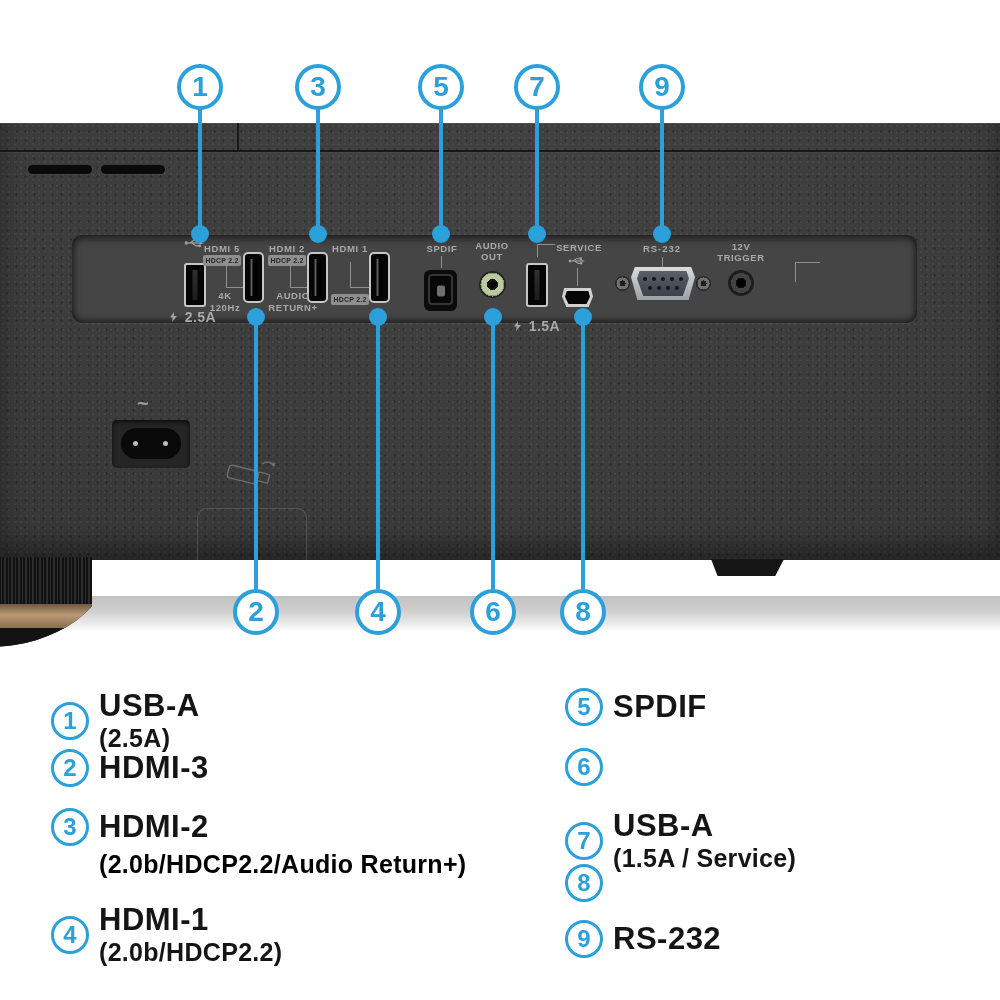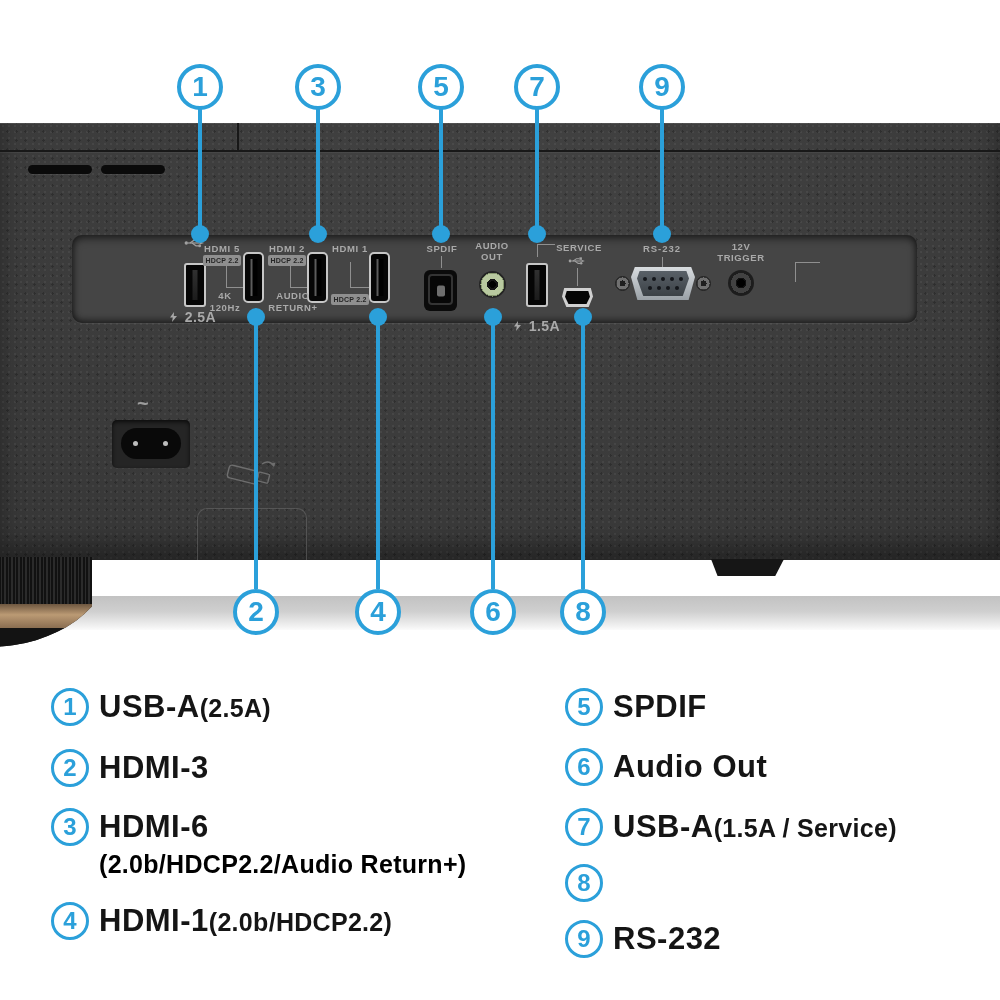--- a/index.html
+++ b/index.html
@@ -76,21 +76,21 @@
   .foot-right { position:absolute; z-index:2; left:711px; top:559px; width:73px; height:17px; background:#161616; clip-path:polygon(0 0,100% 0,88% 100%,9% 100%); }
   
   .co-circle { position:absolute; z-index:7; width:46px; height:46px; border:4px solid #2ba0da; border-radius:50%;
     background:#fff; color:#2ba0da; font-size:28px; font-weight:700; display:flex; align-items:center; justify-content:center; }
   .co-line { position:absolute; z-index:5; width:4px; background:#2ba0da; }
   .co-dot { position:absolute; z-index:6; width:18px; height:18px; border-radius:50%; background:#2ba0da; }
   
   .legend-item { position:absolute; display:flex; align-items:center; gap:10px; }
   .lnum { flex:0 0 auto; width:38px; height:38px; border:3px solid #2ba0da; border-radius:50%;
     color:#2ba0da; font-size:24px; font-weight:700; display:flex; align-items:center; justify-content:center; }
-  .ltext { display:flex; align-items:baseline; color:#151515; font-size:31px; font-weight:700; letter-spacing:.5px; white-space:pre; }
+  .ltext { display:flex; align-items:baseline; color:#151515; font-size:31px; font-weight:700; letter-spacing:.5px; white-space:pre;flex-direction:column; }
   .ldetail { font-size:25px; font-weight:600; letter-spacing:.3px; }
   .legend-line2 { position:absolute; color:#000000; font-size:25px; font-weight:600; letter-spacing:.3px; white-space:pre; }
   svg { display:block; }
 </style>
 </head>
 <body>
 
 <div class="stage">
 
   <div class="shadow-band"></div>
@@ -306,41 +306,40 @@
   <div class="legend-item" style="left:51px; top:749px;">
     <div class="lnum">
         <span>2</span>
       </div>
     <div class="ltext"><span>HDMI-3</span></div>
   </div>
   <div class="legend-item" style="left:51px; top:808px;">
     <div class="lnum">
         <span>3</span>
       </div>
-    <div class="ltext"><span>HDMI-6</span></div>
+    <div class="ltext"><span>HDMI-2</span></div>
   </div>
   <div class="legend-line2" style="left:99px; top:850px;">(2.0b/HDCP2.2/Audio Return+)</div>
   <div class="legend-item" style="left:51px; top:902px;">
     <div class="lnum">
         <span>4</span>
       </div>
     <div class="ltext"><span>HDMI-1</span><span class="ldetail">(2.0b/HDCP2.2)</span></div>
   </div>
 
   <div class="legend-item" style="left:565px; top:688px;">
     <div class="lnum">
         <span>5</span>
       </div>
     <div class="ltext"><span>SPDIF</span></div>
   </div>
   <div class="legend-item" style="left:565px; top:748px;">
     <div class="lnum">
         <span>6</span>
       </div>
-    <div class="ltext"><span>Audio Out</span></div>
   </div>
   <div class="legend-item" style="left:565px; top:808px;">
     <div class="lnum">
         <span>7</span>
       </div>
     <div class="ltext"><span>USB-A</span><span class="ldetail">(1.5A / Service)</span></div>
   </div>
   <div class="legend-item" style="left:565px; top:864px;">
     <div class="lnum">
         <span>8</span>

